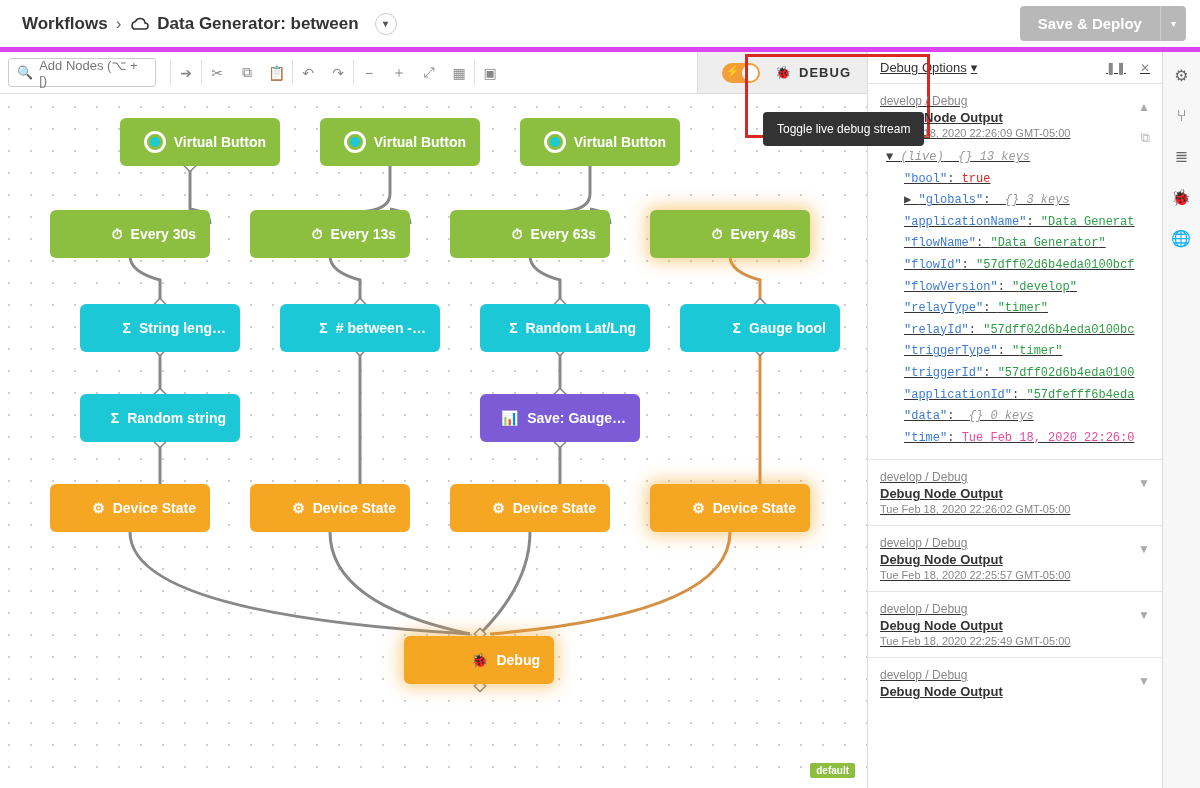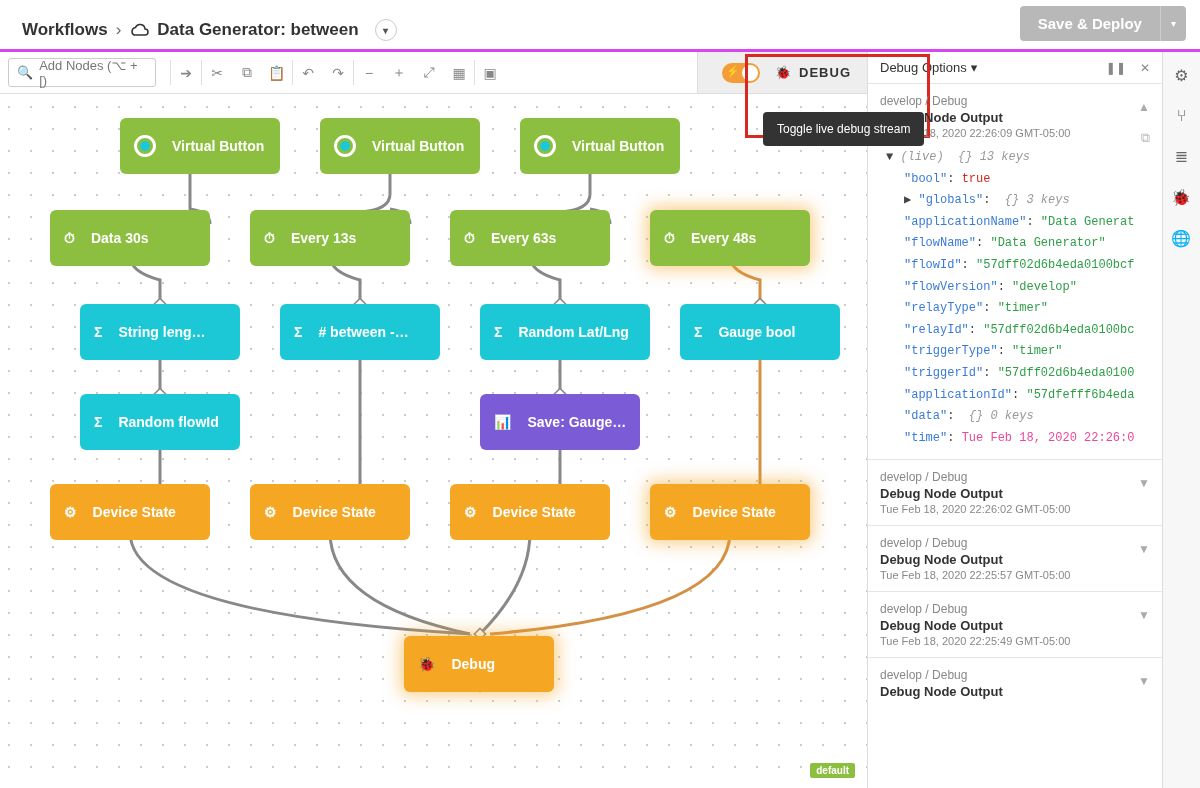--- a/index.html
+++ b/index.html
@@ -1,20 +1,20 @@
 <!DOCTYPE html>
 <html><head>
 <meta charset="utf-8">
 <style>
 * { box-sizing: border-box; margin: 0; padding: 0; }
 body { font-family: -apple-system, BlinkMacSystemFont, "Segoe UI", Helvetica, Arial, sans-serif; font-size: 13px; color: #333; background: #fff; overflow: hidden; }
 .app { display: flex; flex-direction: column; height: 788px; width: 1200px; }
 
 
-.header { display: flex; align-items: flex-end; justify-content: space-between; padding: 8px 14px 8px 22px; border-bottom: 3px solid #d946ef; height: 52px; }
+.header { display: flex; align-items: center; justify-content: space-between; padding: 8px 14px 8px 22px; border-bottom: 5px solid #d946ef; height: 52px; }
 .breadcrumb { display: flex; align-items: center; gap: 8px; font-size: 17px; font-weight: 600; color: #333; }
 .breadcrumb .muted { font-weight: 600; }
 .breadcrumb .sep { color: #666; font-weight: 400; }
 .breadcrumb .cloud { display: inline-flex; }
 .dropdown-caret { display: inline-flex; align-items: center; justify-content: center; width: 22px; height: 22px; border: 1px solid #ccc; border-radius: 50%; margin-left: 8px; font-size: 10px; color: #555; }
 .save-group { display: flex; }
 .save-btn { background: #b8b8b8; color: #fff; font-weight: 600; font-size: 15px; padding: 9px 18px; border: none; border-radius: 4px 0 0 4px; }
 .save-caret { background: #b8b8b8; color: #fff; border: none; border-left: 1px solid rgba(255,255,255,.3); border-radius: 0 4px 4px 0; padding: 0 10px; font-size: 10px; }
 
 
@@ -29,36 +29,36 @@
 .debug-area { display: flex; align-items: center; background: #eeeeee; padding: 0 16px 0 24px; gap: 16px; border-left: 1px solid #ddd; }
 .toggle { width: 38px; height: 20px; background: #f29d38; border-radius: 10px; position: relative; }
 .toggle::after { content: ""; position: absolute; right: 2px; top: 2px; width: 16px; height: 16px; background: #fff; border-radius: 50%; }
 .toggle-bolt { position: absolute; left: 5px; top: 2px; color: #fff; font-size: 11px; font-weight: bold; }
 .debug-label { display: flex; align-items: center; gap: 6px; font-weight: 700; letter-spacing: 1px; color: #333; font-size: 13px; }
 .highlight-box { position: absolute; border: 3px solid #d9281f; pointer-events: none; }
 
 
 .canvas-wrap { flex: 1; display: flex; flex-direction: column; position: relative; }
 .canvas { flex: 1; position: relative; background-image: radial-gradient(#ccc 1px, transparent 1px); background-size: 22px 22px; background-position: -2px 2px; overflow: hidden; }
-.node { position: absolute; display: flex; align-items: center; gap: 16px; padding: 0 14px; height: 56px; border-radius: 6px; color: #fff; font-weight: 600; font-size: 14px; white-space: nowrap; }
+.node { position: absolute; display: flex; align-items: center; gap: 8px; padding: 0 14px; height: 48px; border-radius: 6px; color: #fff; font-weight: 600; font-size: 14px; white-space: nowrap; justify-content: flex-end; }
 .node .icon-circle { width: 22px; height: 22px; border: 3px solid #fff; border-radius: 50%; display: inline-flex; align-items: center; justify-content: center; }
 .node .icon-circle::after { content: ""; width: 10px; height: 10px; background: #1cc8d6; border-radius: 50%; }
 .n-green { background: #8cbf3f; }
 .n-teal { background: #1cc8d6; }
 .n-orange { background: #f5a623; }
 .n-purple { background: #7b5bd6; }
 .n-glow { box-shadow: 0 0 16px 4px rgba(245,166,35,.5); }
 .badge-default { position: absolute; right: 12px; bottom: 10px; background: #8cbf3f; color: #fff; font-size: 10px; padding: 2px 6px; border-radius: 2px; font-weight: 600; }
 svg.wires { position: absolute; top: 0; left: 0; pointer-events: none; }
 .conn { stroke: #888; stroke-width: 3; fill: none; }
 .conn-active { stroke: #d49044; stroke-width: 3; fill: none; }
 .port-diamond { fill: #fff; stroke: #888; stroke-width: 1.5; }
 
 
-.debug-panel { width: 295px; border-left: 1px solid #ddd; display: flex; flex-direction: column; font-size: 12px; overflow: hidden; }
+.debug-panel { width: 295px; border-left: 1px solid #ddd; display: flex; flex-direction: column; font-size: 12px; overflow: hidden; text-decoration: underline; }
 .debug-head { display: flex; align-items: center; justify-content: space-between; padding: 8px 12px; border-bottom: 1px solid #e5e5e5; }
 .debug-head-left { font-size: 13px; color: #333; display: flex; align-items: center; gap: 4px; }
 .debug-head-right { display: flex; gap: 14px; color: #888; }
 .debug-entry { border-bottom: 1px solid #e5e5e5; padding: 10px 12px; position: relative; }
 .debug-entry .row1 { color: #888; font-size: 12px; }
 .debug-entry .row2 { font-weight: 600; color: #333; margin-top: 2px; font-size: 13px; }
 .debug-entry .row3 { color: #888; font-size: 11px; margin-top: 2px; }
 .collapse-tri { position: absolute; right: 12px; top: 16px; color: #aaa; font-size: 12px; }
 .json-view { font-family: "SFMono-Regular", Consolas, "Liberation Mono", Menlo, monospace; font-size: 12px; margin-top: 8px; line-height: 1.8; color: #444; padding-left: 6px; overflow: hidden; white-space: nowrap; }
 .jk { color: #3a7bd5; }
@@ -189,21 +189,21 @@
             <span class="icon-circle"></span>
             <span>Virtual Button</span>
           </div>
         <div class="node n-green" style="left:520px; top:24px; width:160px">
             <span class="icon-circle"></span>
             <span>Virtual Button</span>
           </div>
 
         <div class="node n-green" style="left:50px; top:116px; width:160px">
             <span>⏱</span>
-            <span>Data 30s</span>
+            <span>Every 30s</span>
           </div>
         <div class="node n-green" style="left:250px; top:116px; width:160px">
             <span>⏱</span>
             <span>Every 13s</span>
           </div>
         <div class="node n-green" style="left:450px; top:116px; width:160px">
             <span>⏱</span>
             <span>Every 63s</span>
           </div>
         <div class="node n-green n-glow" style="left:650px; top:116px; width:160px">
@@ -223,21 +223,21 @@
             <span>Σ</span>
             <span>Random Lat/Lng</span>
           </div>
         <div class="node n-teal" style="left:680px; top:210px; width:160px">
             <span>Σ</span>
             <span>Gauge bool</span>
           </div>
 
         <div class="node n-teal" style="left:80px; top:300px; width:160px">
             <span>Σ</span>
-            <span>Random flowId</span>
+            <span>Random string</span>
           </div>
         <div class="node n-purple" style="left:480px; top:300px; width:160px">
             <span>📊</span>
             <span>Save: Gauge…</span>
           </div>
 
         <div class="node n-orange" style="left:50px; top:390px; width:160px">
             <span>⚙</span>
             <span>Device State</span>
           </div>

